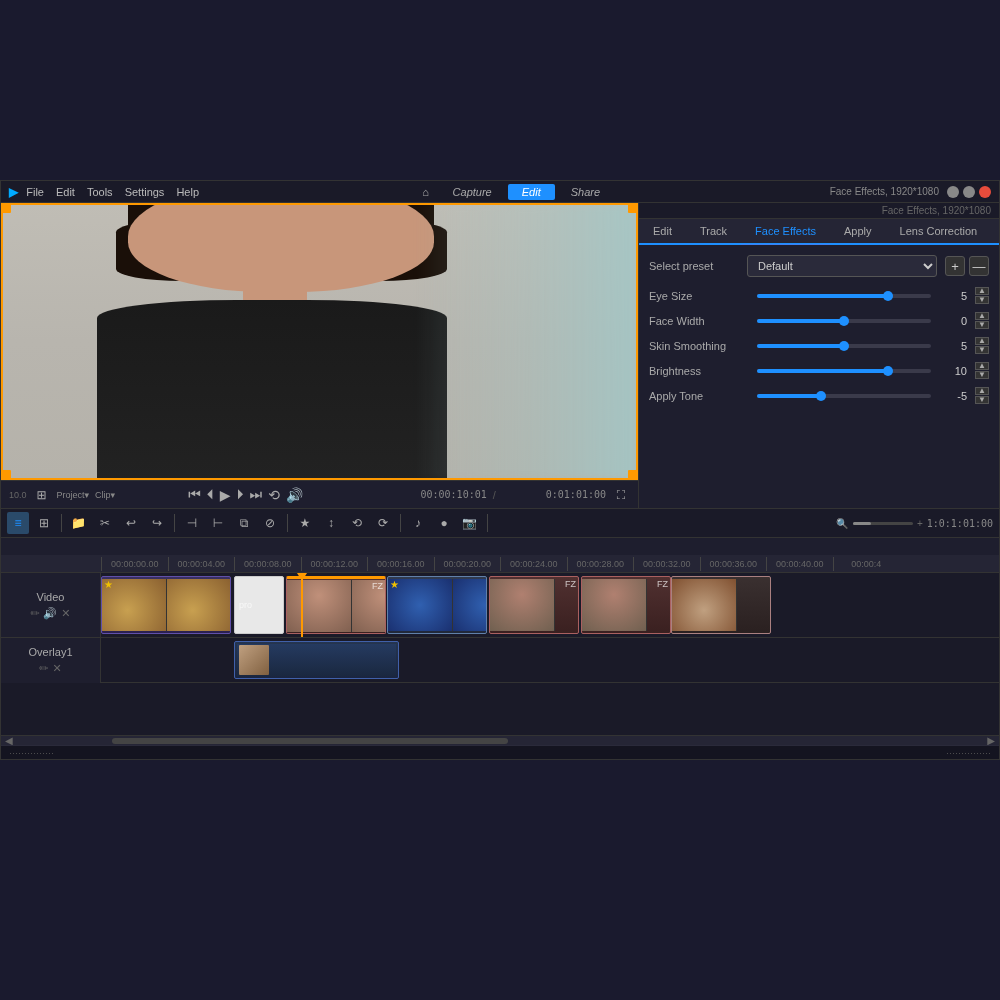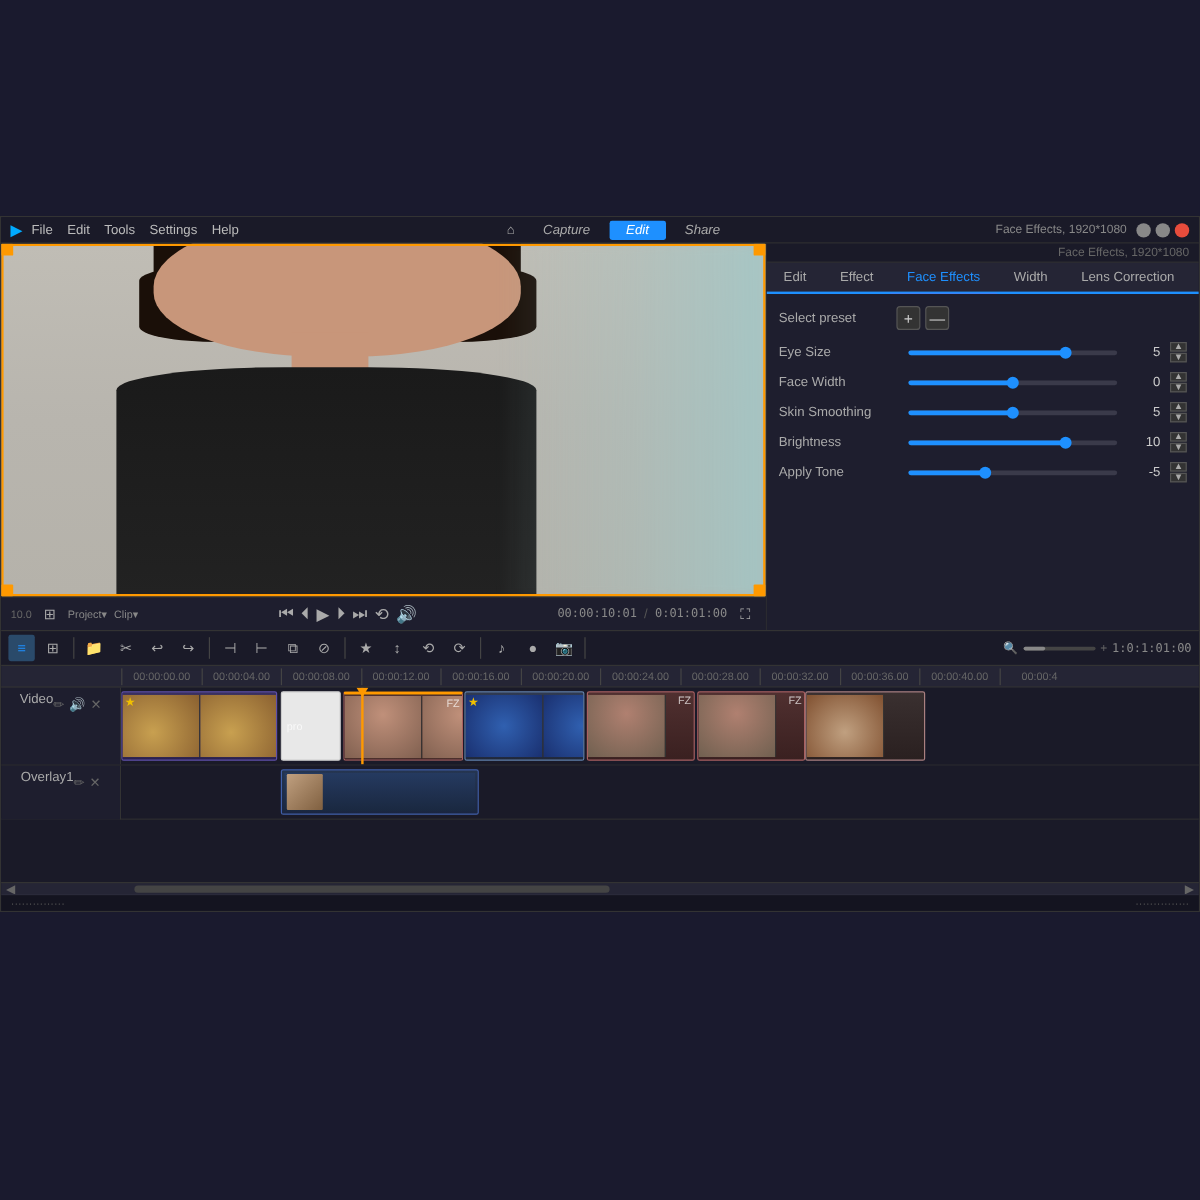--- a/index.html
+++ b/index.html
@@ -339,20 +339,21 @@
       font-size: 12px;
       border-radius: 2px;
     }
     .tb-btn.active { background: #2a4a6a; color: #1e90ff; }
     
     .timeline-area {
       height: 190px;
       background: #1a1a28;
       display: flex;
       flex-direction: column;
+      margin-top: 17px;
     }
     .timeline-ruler {
       height: 18px;
       background: #252535;
       display: flex;
       align-items: center;
       padding: 0 100px 0 100px;
       border-bottom: 1px solid #333;
       position: relative;
       overflow: hidden;
@@ -379,27 +380,28 @@
     
     .track-row {
       height: 65px;
       display: flex;
       border-bottom: 1px solid #333;
     }
     .track-label {
       width: 100px;
       background: #1e1e2e;
       display: flex;
-      flex-direction: row;
+      flex-direction: column;
       justify-content: center;
       padding: 4px 8px;
       border-right: 1px solid #333;
       font-size: 11px;
       color: #aaa;
       flex-shrink: 0;
+      align-items: center;
     }
     .track-label-controls {
       display: flex;
       gap: 4px;
       margin-top: 4px;
     }
     .track-ctrl {
       color: #666;
       font-size: 11px;
       cursor: pointer;
@@ -594,20 +596,21 @@
     }
     .play-btn {
       color: #aaa;
       font-size: 14px;
       cursor: pointer;
     }
     .timecode-display {
       font-size: 10px;
       color: #888;
       font-family: monospace;
+      margin-left: 44px;
     }
     .right-panel-header {
       font-size: 10px;
       color: #666;
       padding: 2px 8px;
       background: #1a1a28;
       text-align: right;
       border-bottom: 1px solid #333;
     }
     
@@ -769,30 +772,35 @@
           <span class="timecode-display">0:01:01:00</span>
           <span class="ctrl-btn">⛶</span>
         </div>
       </div>
     </div>
 
     <div class="right-panel">
       <div class="right-panel-header">Face Effects, 1920*1080</div>
       <div class="panel-tabs">
         <div class="panel-tab">Edit</div>
-        <div class="panel-tab">Effect</div>
+        <div class="panel-tab">Track</div>
         <div class="panel-tab active">Face Effects</div>
-        <div class="panel-tab">Width</div>
+        <div class="panel-tab">Apply</div>
         <div class="panel-tab">Lens Correction</div>
       </div>
       <div class="panel-content">
 
 
         <div class="preset-row">
           <span class="preset-label">Select preset</span>
+          <select class="preset-select">
+            <option>Default</option>
+            <option>Preset 1</option>
+            <option>Preset 2</option>
+          </select>
           <div class="preset-actions">
             <div class="preset-action-btn">+</div>
             <div class="preset-action-btn">—</div>
           </div>
         </div>
 
         <div class="slider-row">
           <span class="slider-name">Eye Size</span>
           <div class="slider-track">
             <div class="slider-fill" style="width:75%;"></div>

